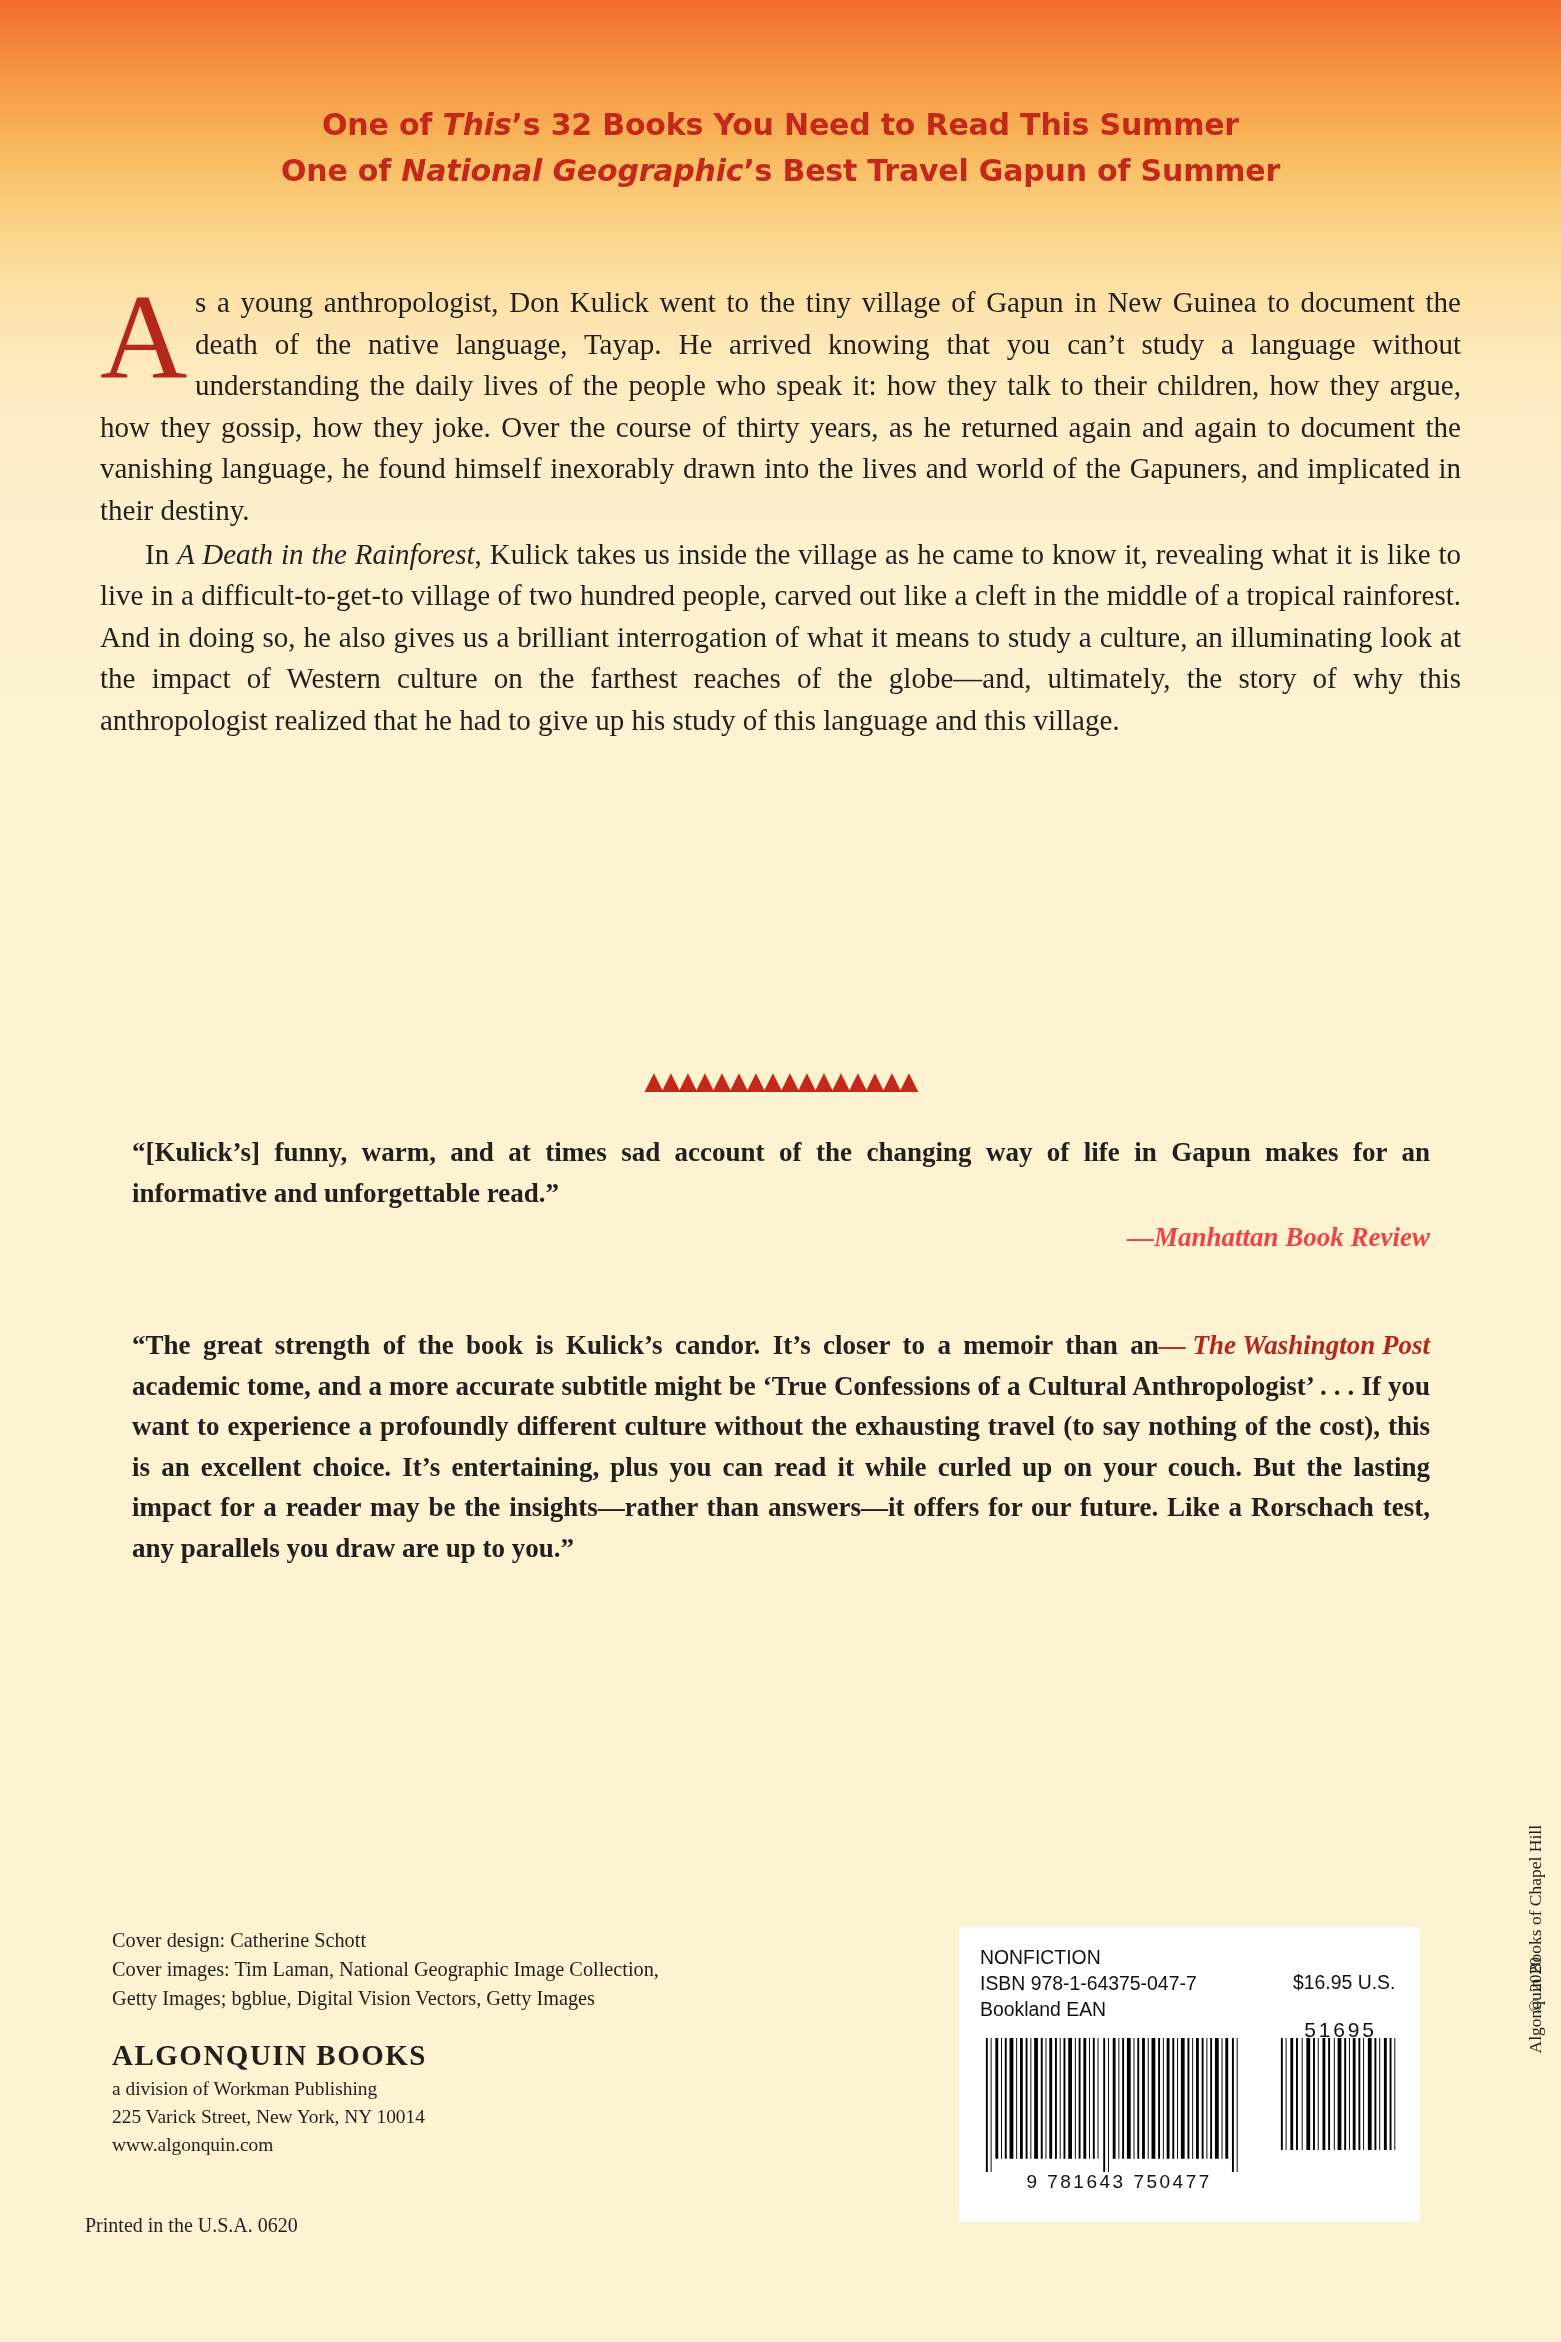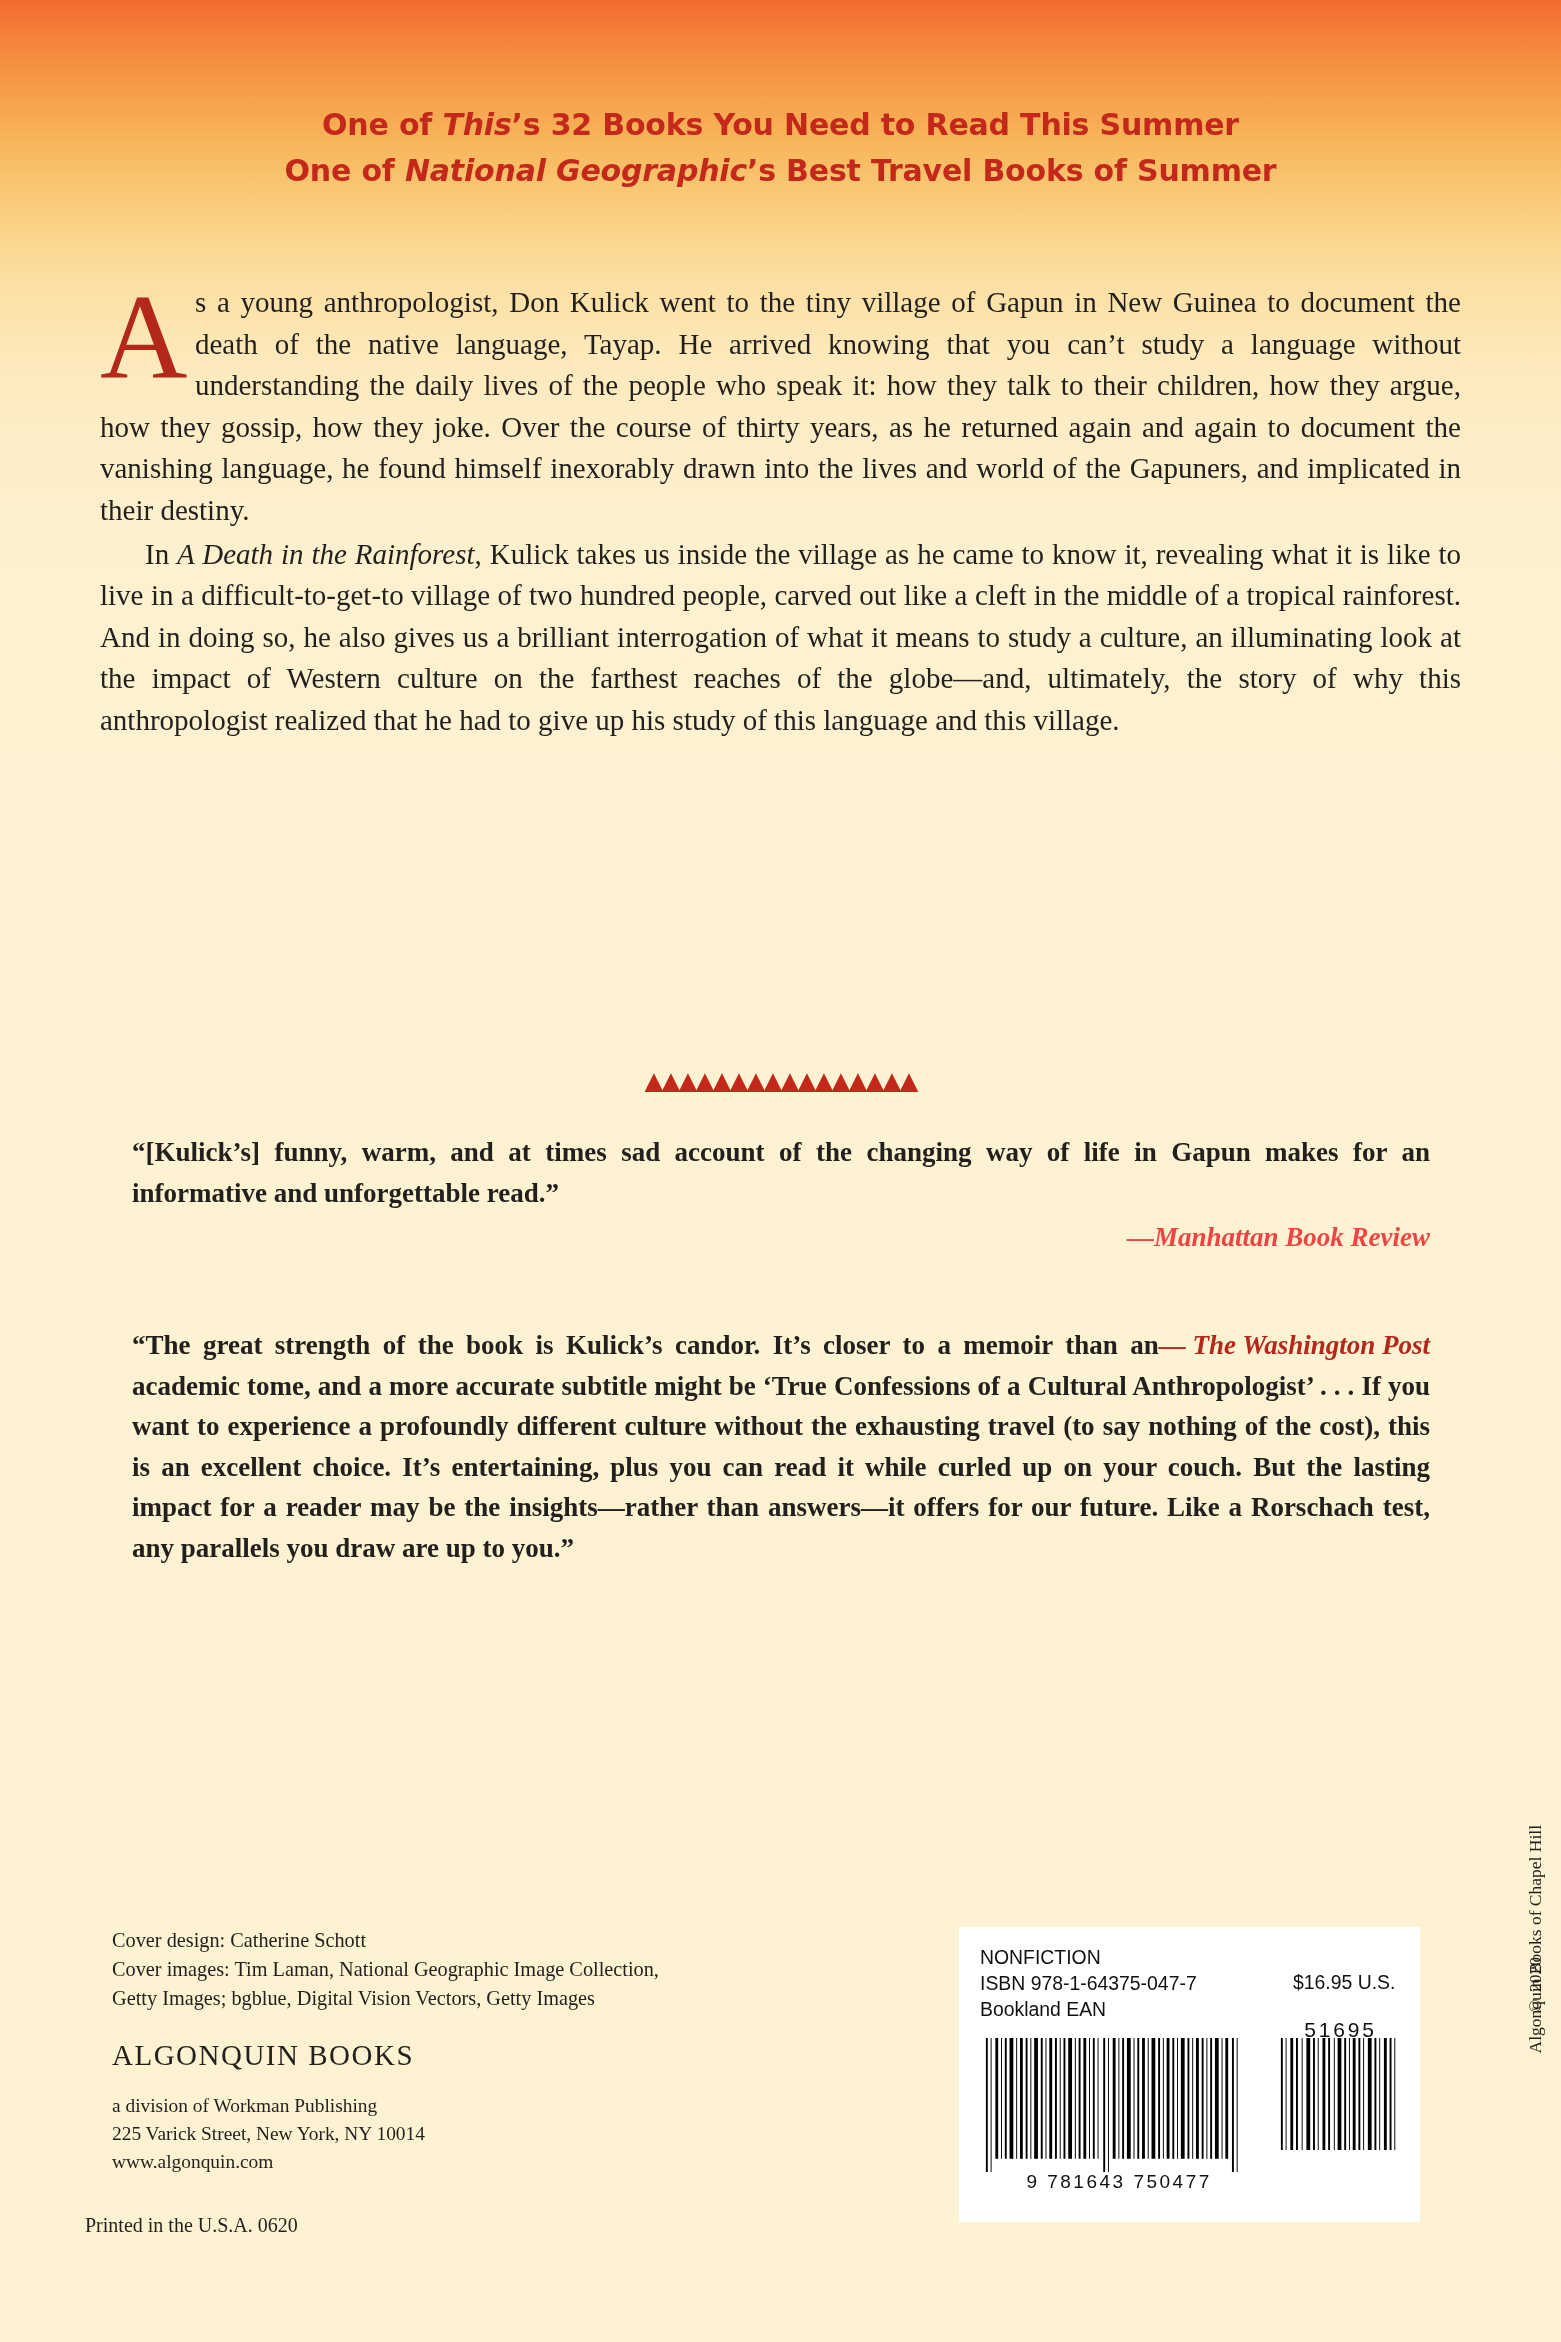--- a/index.html
+++ b/index.html
@@ -138,23 +138,23 @@
     position: absolute;
     left: 112px;
     top: 2039px;
     width: 814px;
     color: #231f1c;
   }
   .publisher .imprint {
     font-family: "Liberation Serif", serif;
     font-size: 29px;
     letter-spacing: 1.5px;
-    font-weight: normal;
+    font-weight: bold;
     display: block;
-    margin-bottom: 20px;
+    margin-bottom: 3px;
   }
   .publisher .sub {
     display: block;
     font-size: 19.4px;
     line-height: 1.45;
   }
   .printed {
     position: absolute;
     left: 85px;
     top: 2214px;
@@ -238,21 +238,21 @@
   .side-top { top: 1825px; }
   .side-bottom { top: 1957px; }
 </style>
 </head>
 <body>
 
 <div class="page">
 
   <div class="awards">
     <span class="ln"><span>One of </span><i>This</i><span>’s 32 Books You Need to Read This Summer</span></span>
-    <span class="ln"><span>One of </span><i>National Geographic</i><span>’s Best Travel Books of Summer</span></span>
+    <span class="ln"><span>One of </span><i>National Geographic</i><span>’s Best Travel Gapun of Summer</span></span>
   </div>
 
   <div class="body-copy">
     <p><span class="dropcap">A</span><span>s a young anthropologist, Don Kulick went to the tiny village of Gapun in New Guinea to document the death of the native language, Tayap. He arrived knowing that you can’t study a language without understanding the daily lives of the people who speak it: how they talk to their children, how they argue, how they gossip, how they joke. Over the course of thirty years, as he returned again and again to document the vanishing language, he found himself inexorably drawn into the lives and world of the Gapuners, and implicated in their destiny.</span></p>
     <p class="second"><span>In </span><i>A Death in the Rainforest</i><span>, Kulick takes us inside the village as he came to know it, revealing what it is like to live in a difficult-to-get-to village of two hundred people, carved out like a cleft in the middle of a tropical rainforest. And in doing so, he also gives us a brilliant interrogation of what it means to study a culture, an illuminating look at the impact of Western culture on the farthest reaches of the globe—and, ultimately, the story of why this anthropologist realized that he had to give up his study of this language and this village.</span></p>
   </div>
 
   <div class="ornament">▲▲▲▲▲▲▲▲▲▲▲▲▲▲▲▲</div>
 
   <div class="blurb blurb-1">

